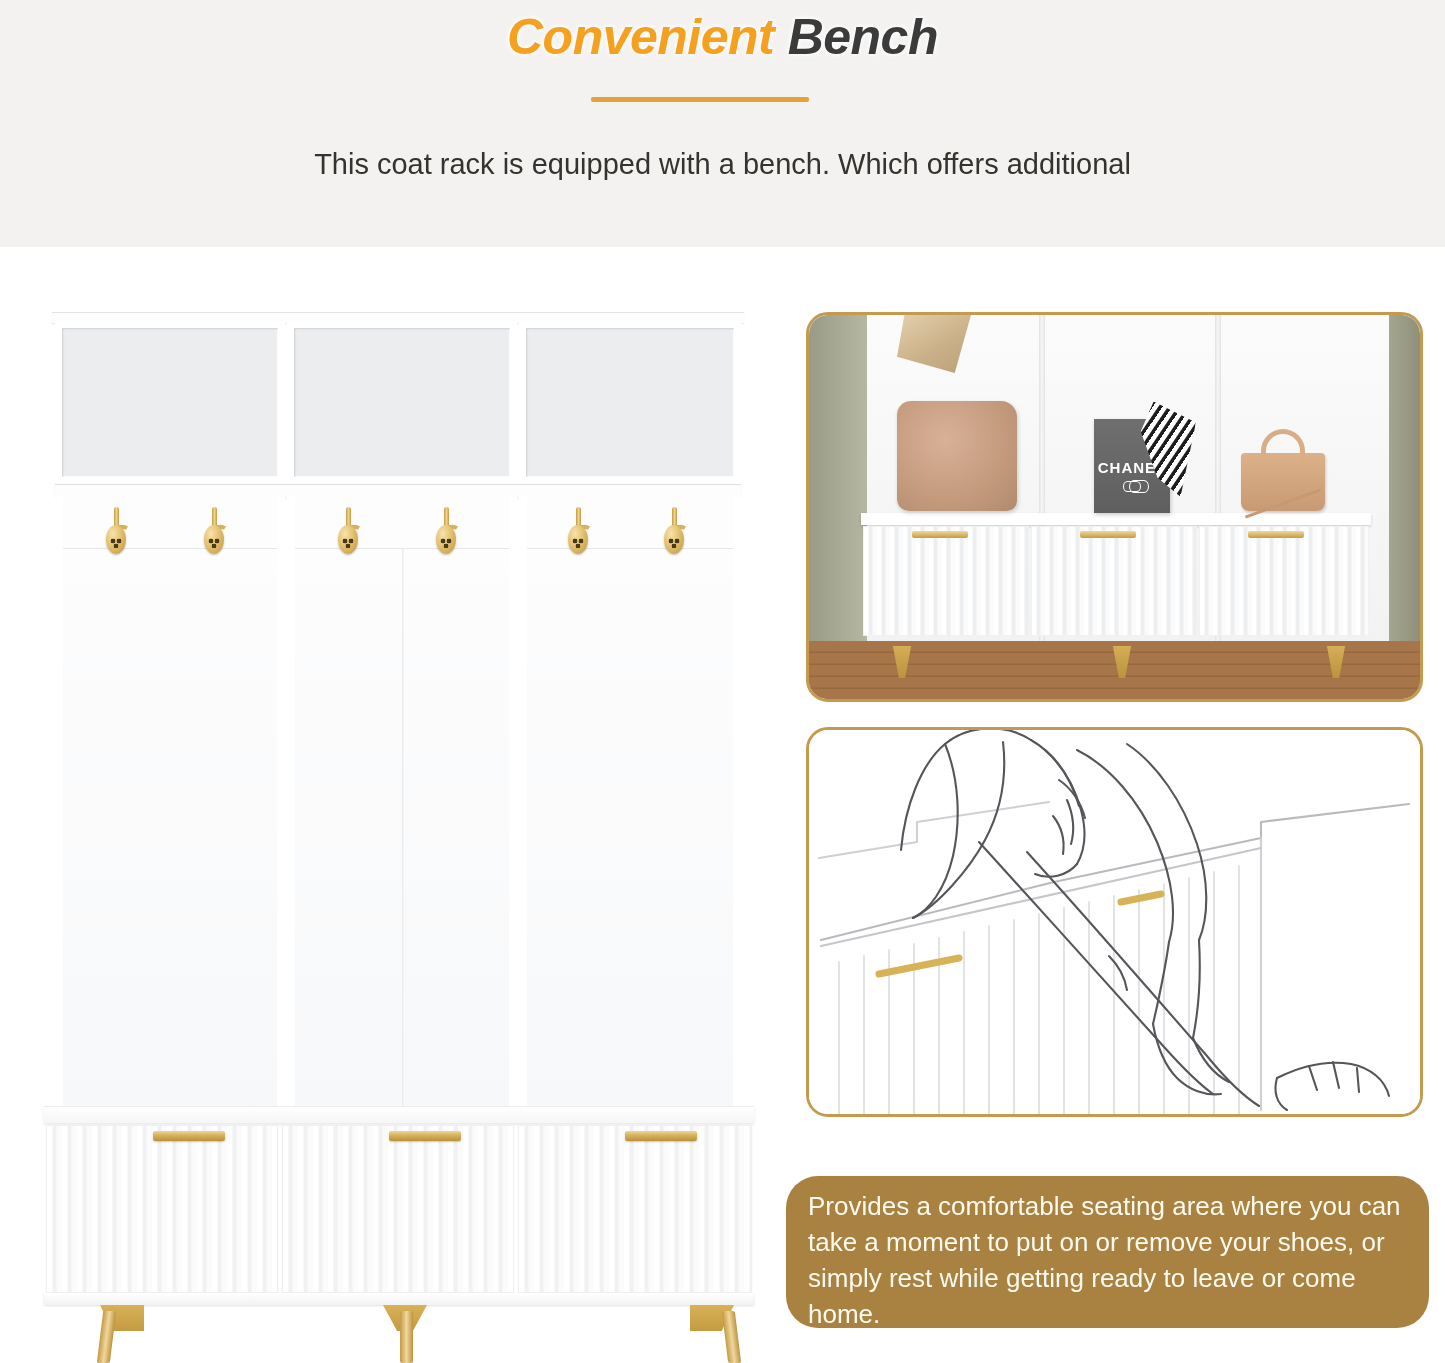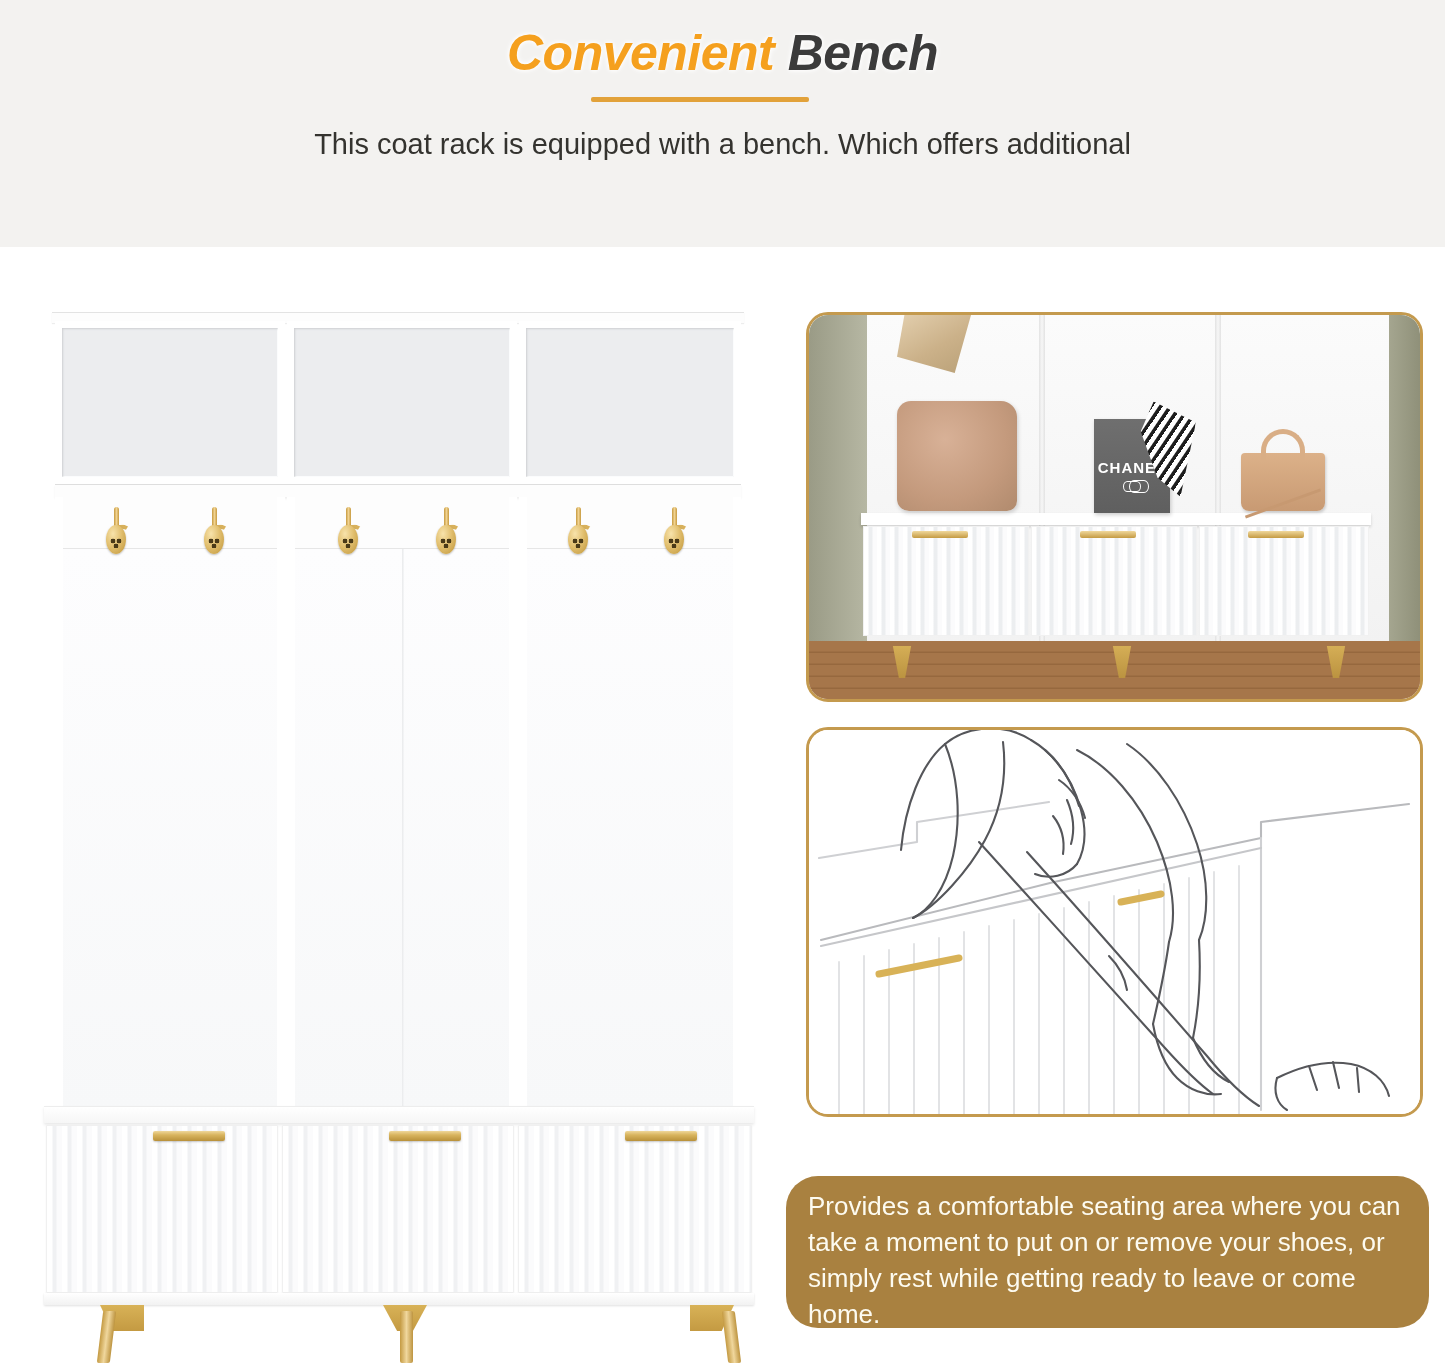--- a/index.html
+++ b/index.html
@@ -16,37 +16,36 @@
     position:absolute; left:0; top:0; width:1445px; height:247px;
     background:#f3f2f0;
   }
   .title{
     position:absolute; left:0; top:8px; width:1445px;
     text-align:center;
     font-size:50px; font-weight:bold; font-style:italic;
     letter-spacing:-0.5px;
     white-space:nowrap;
     text-shadow:0 0 4px #ffffff, 0 0 6px #ffffff;
-    margin-top:16px;
   }
   .title .t-orange{ color:#f5a01e; }
   .title .t-dark{ color:#3b3b3b; }
 
   .title-rule{
     position:absolute; left:591px; top:97px;
     width:218px; height:5px; border-radius:2px;
     background:#e2a23a;
   }
 
   .subtitle{
     position:absolute; left:0; top:123px; width:1445px;
     text-align:center;
     font-size:29px; line-height:42px; color:#34332f;
   }
-  .subtitle .line{ display:block; }
+  .subtitle .line{ display:block;margin-top:20px; }
 
   
   .product{
     position:absolute; left:38px; top:300px;
     width:730px; height:1063px;
   }
   
   .top-cap{
     position:absolute; left:14px; top:12px; width:692px; height:11px;
     background:#fdfdfd;

